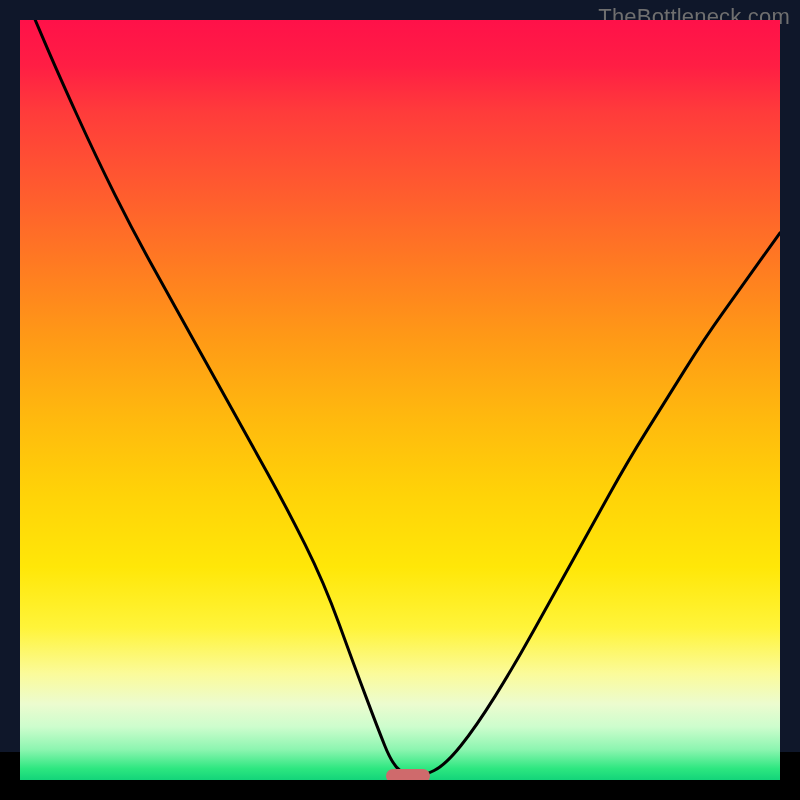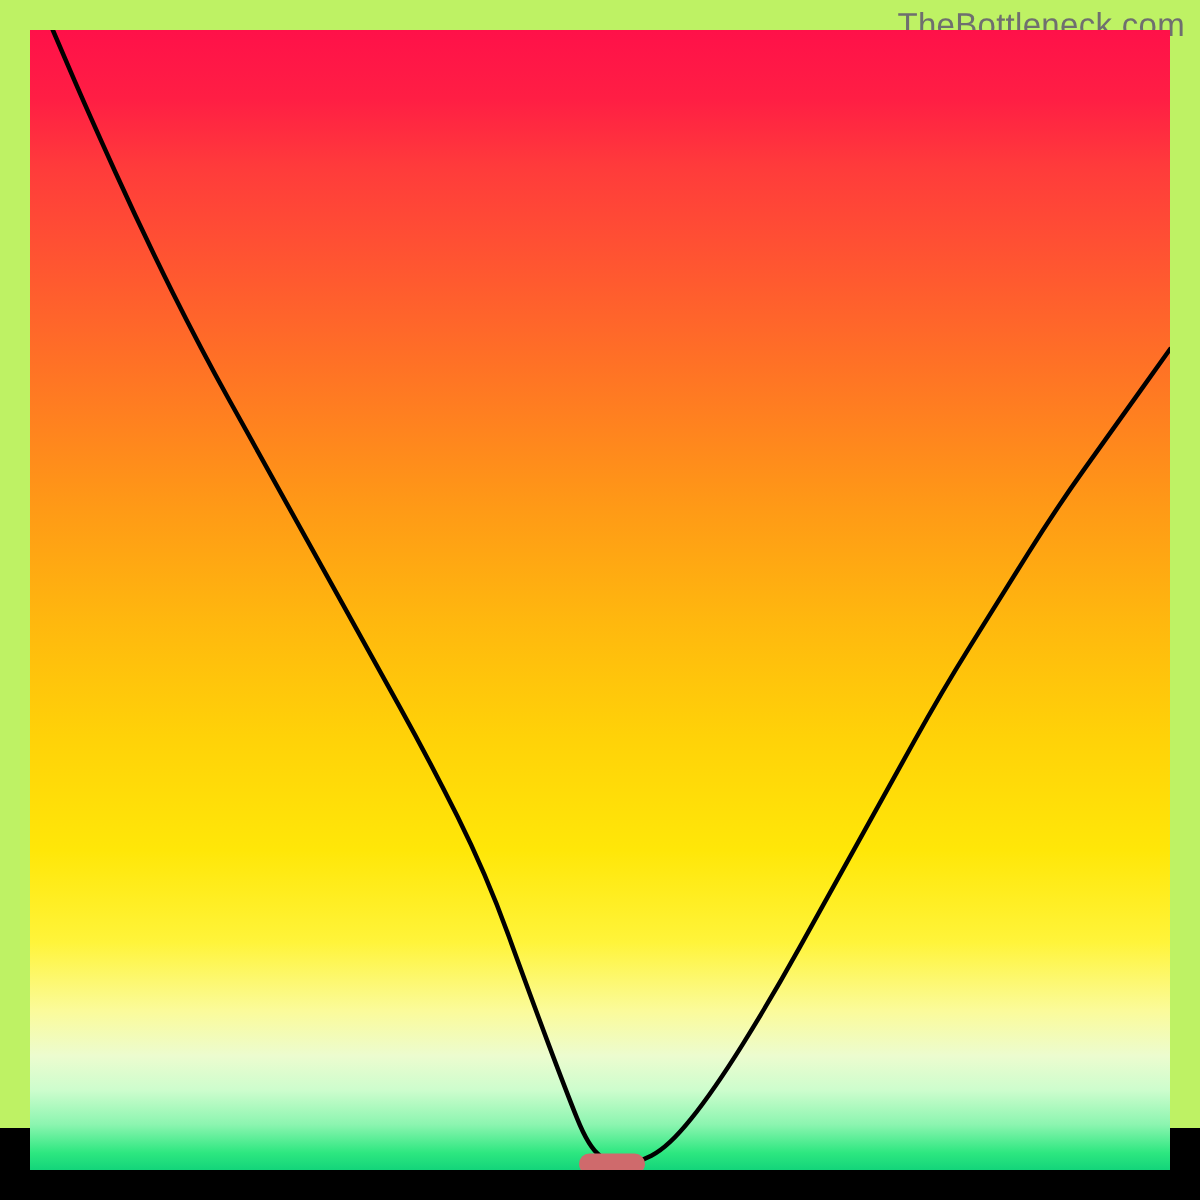--- a/index.html
+++ b/index.html
@@ -8,21 +8,21 @@
     width: 800px;
     height: 800px;
     overflow: hidden;
     background: #000;
     font-family: Arial, Helvetica, sans-serif;
   }
   .stage {
     position: relative;
     width: 800px;
     height: 752px;
-    background: #bef264;
+    background: #0f172a;
   }
   .plot {
     position: absolute;
     left: 20px;
     top: 20px;
     width: 760px;
     height: 760px;
     overflow: hidden;
   }
   .gradient {

